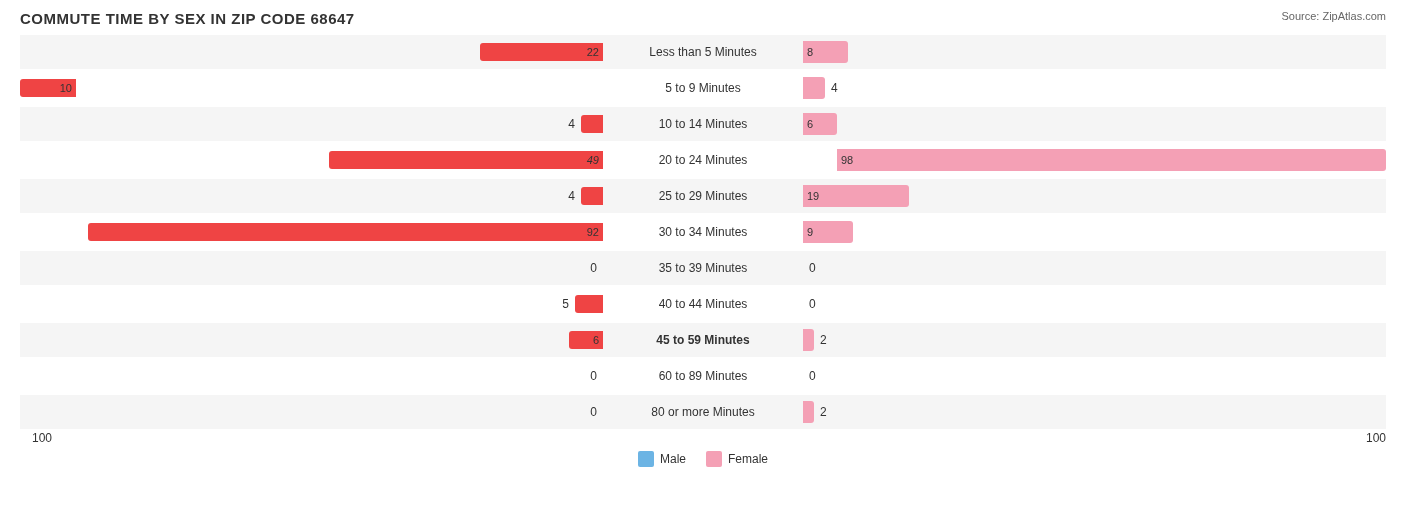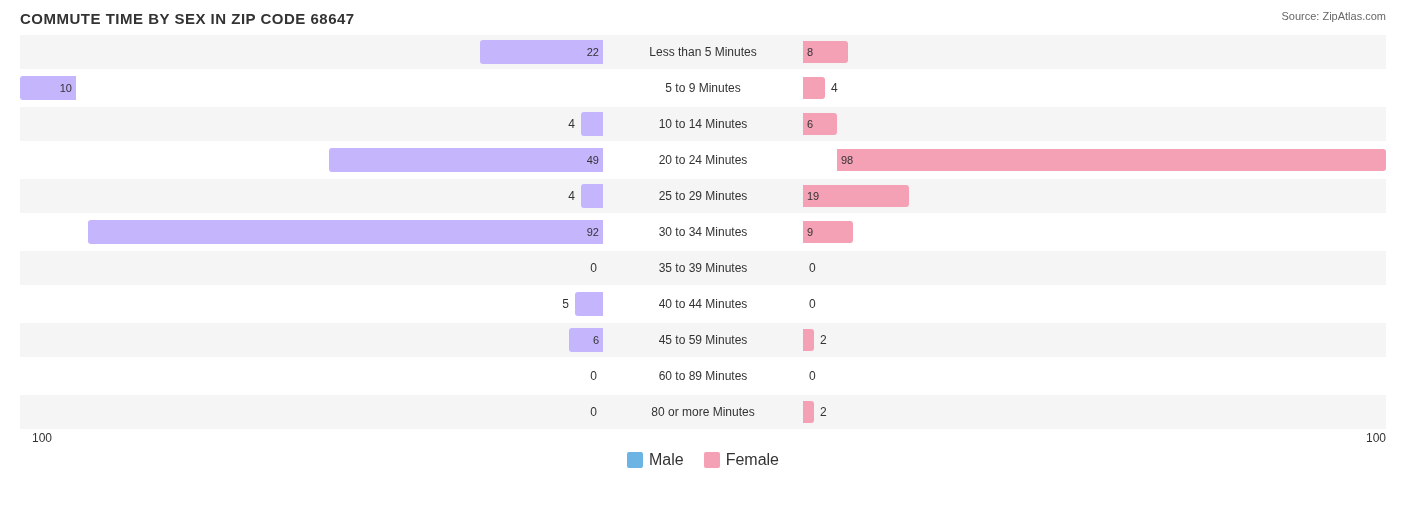--- a/index.html
+++ b/index.html
@@ -64,43 +64,43 @@
     }
     .label-cell {
       width: 200px;
       text-align: center;
       font-size: 12px;
       color: #333;
       padding: 0 5px;
       flex-shrink: 0;
     }
     .male-bar {
-      background: #c4b5fd;
-      height: 24px;
+      background: #ef4444;
+      height: 18px;
       border-radius: 3px 0 0 3px;
       position: relative;
     }
     .female-bar {
       background: #f4a0b5;
       height: 22px;
       border-radius: 0 3px 3px 0;
       position: relative;
     }
     .legend {
       display: flex;
       justify-content: center;
       align-items: center;
       gap: 20px;
       margin-top: 6px;
     }
     .legend-item {
       display: flex;
       align-items: center;
       gap: 6px;
-      font-size: 16px;
+      font-size: 12px;
       color: #333;
     }
     .legend-box {
       width: 16px;
       height: 16px;
       border-radius: 2px;
     }
     .axis-labels {
       display: flex;
       justify-content: space-between;
@@ -156,21 +156,21 @@
     </div>
     <div class="label-cell" style="width:200px; text-align:center; font-size:12px; color:#333; padding:0 5px; flex-shrink:0;">10 to 14 Minutes</div>
     <div class="right-section" style="width:600px; display:flex; align-items:center; height:100%;">
       <div class="female-bar" style="width:34px; position:relative;">
             <span style="position:absolute; left:4px; top:50%; transform:translateY(-50%); font-size:11px; color:#333;">6</span>
           </div>
     </div>
   </div>
       <div class="bar-row">
     <div class="left-section" style="width:600px; display:flex; align-items:center; justify-content:flex-end; height:100%;">
-      <div class="male-bar" style="width:274px; position:relative;">
+      <div class="male-bar" style="width:274px; position:relative;font-style:italic;">
             <span style="position:absolute; right:4px; top:50%; transform:translateY(-50%); font-size:11px; color:#333;">49</span>
           </div>
     </div>
     <div class="label-cell" style="width:200px; text-align:center; font-size:12px; color:#333; padding:0 5px; flex-shrink:0;">20 to 24 Minutes</div>
     <div class="right-section" style="width:600px; display:flex; align-items:center; height:100%;justify-content:flex-end;">
       <div class="female-bar" style="width:549px; position:relative;">
             <span style="position:absolute; left:4px; top:50%; transform:translateY(-50%); font-size:11px; color:#333;">98</span>
           </div>
     </div>
   </div>
@@ -217,21 +217,21 @@
     <div class="right-section" style="width:600px; display:flex; align-items:center; height:100%;">
       <span style="font-size:12px; color:#333; margin-left:6px;">0</span>
     </div>
   </div>
       <div class="bar-row">
     <div class="left-section" style="width:600px; display:flex; align-items:center; justify-content:flex-end; height:100%;">
       <div class="male-bar" style="width:34px; position:relative;">
             <span style="position:absolute; right:4px; top:50%; transform:translateY(-50%); font-size:11px; color:#333;">6</span>
           </div>
     </div>
-    <div class="label-cell" style="width:200px; text-align:center; font-size:12px; color:#333; padding:0 5px; flex-shrink:0;">45 to 59 Minutes</div>
+    <div class="label-cell" style="width:200px; text-align:center; font-size:12px; color:#333; padding:0 5px; flex-shrink:0;font-weight:bold;">45 to 59 Minutes</div>
     <div class="right-section" style="width:600px; display:flex; align-items:center; height:100%;">
       <div class="female-bar" style="width:11px;"></div>
            <span style="font-size:12px; color:#333; margin-left:6px;">2</span>
     </div>
   </div>
       <div class="bar-row">
     <div class="left-section" style="width:600px; display:flex; align-items:center; justify-content:flex-end; height:100%;">
       <span style="font-size:12px; color:#333; margin-right:6px;">0</span>
     </div>
     <div class="label-cell" style="width:200px; text-align:center; font-size:12px; color:#333; padding:0 5px; flex-shrink:0;">60 to 89 Minutes</div>

